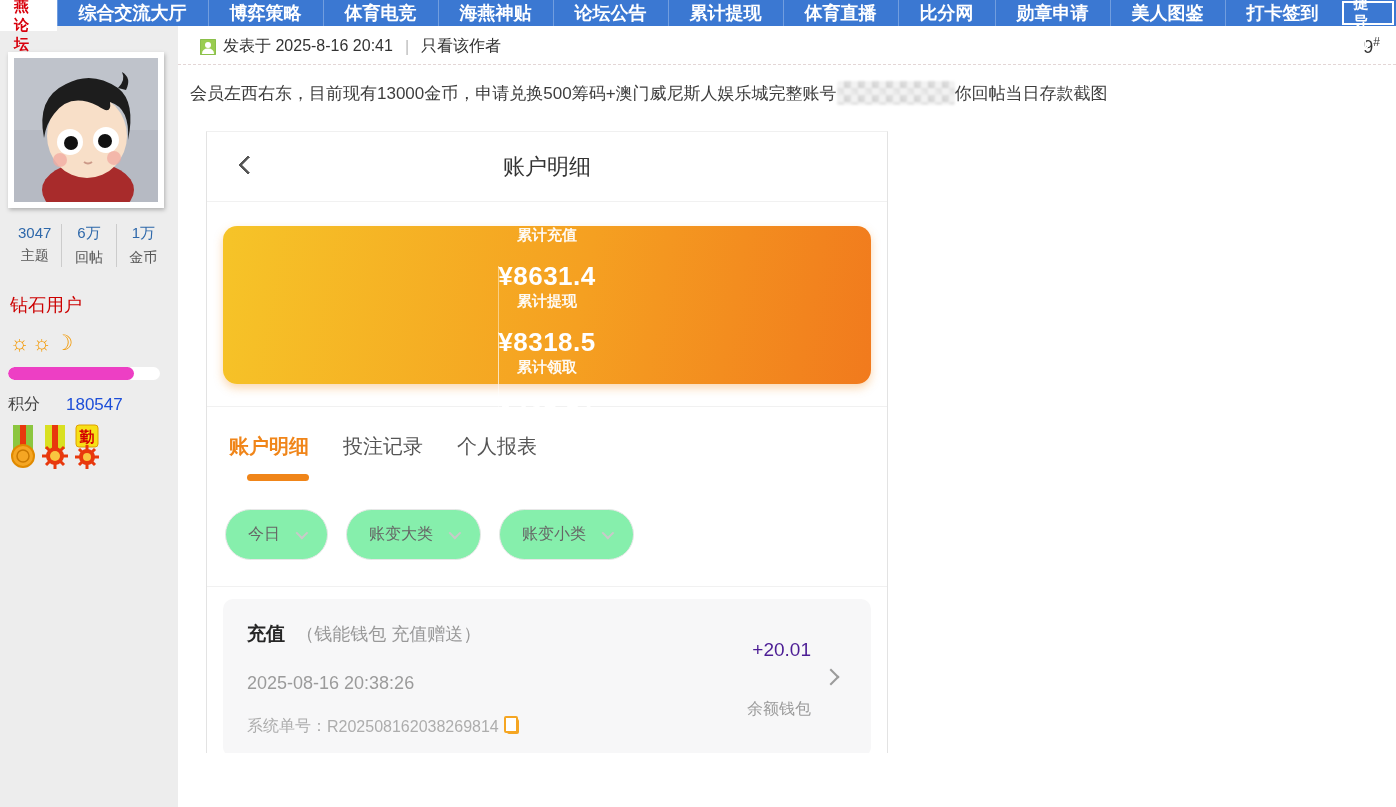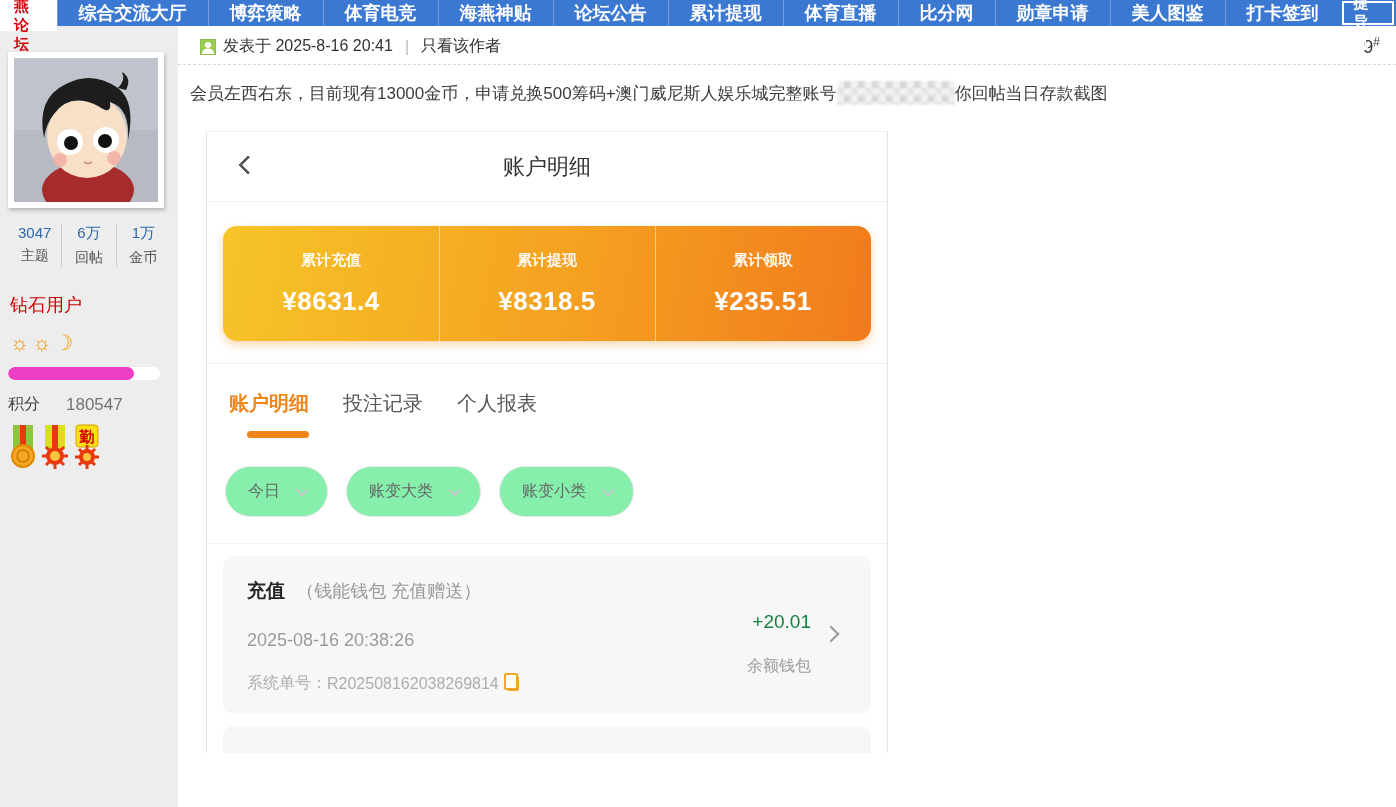--- a/index.html
+++ b/index.html
@@ -32,21 +32,21 @@
   .stat { flex:1; border-left:1px solid #ccc; cursor:pointer; }
   .stat:first-child { border-left:none; }
   .stat .v { color:#2E68AA; font-size:15px; }
   .stat .l { color:#555; font-size:14px; margin-top:6px; }
   .user-group { color:#CC0000; font-size:18px; margin-top:26px; padding-left:2px; }
   .level-icons { margin-top:14px; color:#F39800; font-size:21px; font-weight:bold;
     letter-spacing:3px; padding-left:2px; }
   .progress-track { margin-top:12px; width:152px; height:13px; background:#fff; border-radius:7px; overflow:hidden; }
   .progress-fill { height:100%; background:#ED3FC4; border-radius:7px; }
   .score-row { margin-top:14px; font-size:16px; color:#444; display:flex; align-items:center; }
-  .score-row .score-val { color:#737373; font-size:17px; margin-left:26px; }
+  .score-row .score-val { color:#1d4ed8; font-size:17px; margin-left:26px; }
   .medals { margin-top:8px; display:flex; gap:2px; }
 
   
   .post-head { display:flex; align-items:center; padding:9px 16px 6px 22px;
     border-bottom:1px dashed #E3D6D6; font-size:16px; color:#333; }
   .member-icon { width:16px; height:16px; margin-right:7px; flex:0 0 16px; }
   .post-head .sep { color:#bbb; margin:0 12px; }
   .floor { margin-left:auto; font-size:18px; color:#333; }
   .floor sup { font-size:12px; }
 
@@ -61,23 +61,23 @@
   .app { margin:26px 0 0 28px; width:682px; height:622px;
     border-left:1px solid #E3E3E3; border-right:1px solid #E3E3E3; border-top:1px solid #F0F0F0;
     background:#fff; overflow:hidden; }
   .app-header { height:70px; position:relative; display:flex; align-items:center; justify-content:center;
     border-bottom:1px solid #F1F1F1; }
   .back-btn { position:absolute; left:34px; top:26px; width:14px; height:14px; cursor:pointer;
     border-top:3px solid #555; border-left:3px solid #555; transform:rotate(-45deg); border-radius:1px; }
   .app-title { font-size:22px; color:#333; }
 
   .summary-section { padding:24px 16px 22px; border-bottom:1px solid #F1F1F1; }
-  .summary-card { height:115px; border-radius:14px; display:flex; align-items:center;
+  .summary-card { height:158px; border-radius:14px; display:flex; align-items:center;
     background:linear-gradient(100deg,#F6C428 0%,#F5A021 55%,#F17A1D 100%);
-    box-shadow:0 4px 10px rgba(241,140,30,.35); }
+    box-shadow:0 4px 10px rgba(241,140,30,.35);flex-direction:column; }
   .summary-col { flex:1; text-align:center; color:#fff; position:relative; }
   .summary-col + .summary-col::before { content:""; position:absolute; left:0; top:-26px; bottom:-26px;
     width:1px; background:rgba(255,255,255,.45); }
   .summary-label { font-size:15px; font-weight:bold; opacity:.95; }
   .summary-value { font-size:26px; font-weight:bold; margin-top:16px; letter-spacing:.5px; }
 
   .tabs-section { padding:26px 18px 26px; border-bottom:1px solid #F1F1F1; }
   .tabs { display:flex; align-items:baseline; gap:34px; padding-left:4px; }
   .tab { font-size:20px; color:#555; cursor:pointer; }
   .tab.active { color:#F08519; font-weight:bold; position:relative; }
@@ -93,21 +93,21 @@
     margin-bottom:12px; cursor:pointer; }
   .rec-row1 { font-size:19px; color:#262626; }
   .rec-type { font-weight:bold; }
   .rec-subtype { color:#999; font-weight:normal; font-size:18px; margin-left:6px; }
   .rec-time { font-size:18px; color:#9b9b9b; margin-top:26px; }
   .rec-order { font-size:16px; color:#ADADAD; margin-top:22px; display:flex; align-items:center; }
   .copy-icon { width:12px; height:15px; border:2px solid #F5A623; border-radius:2px; margin-left:8px;
     position:relative; background:#fff; cursor:pointer; }
   .copy-icon::before { content:""; position:absolute; left:-5px; top:-5px; width:10px; height:13px;
     border:2px solid #F5A623; border-radius:2px; background:#fff; }
-  .rec-amount { position:absolute; right:60px; top:55px; color:#15803d; font-size:19px; }
+  .rec-amount { position:absolute; right:60px; top:40px; color:#4c1d95; font-size:19px; }
   .rec-wallet { position:absolute; right:60px; top:100px; color:#9b9b9b; font-size:16px; }
   .rec-chevron { position:absolute; right:34px; top:72px; width:12px; height:12px;
     border-top:2px solid #9b9b9b; border-right:2px solid #9b9b9b; transform:rotate(45deg); }
 </style>
 </head>
 <body>
 
 <div class="nav">
   <div class="nav-tab-active">
     <span>海燕论坛</span>

